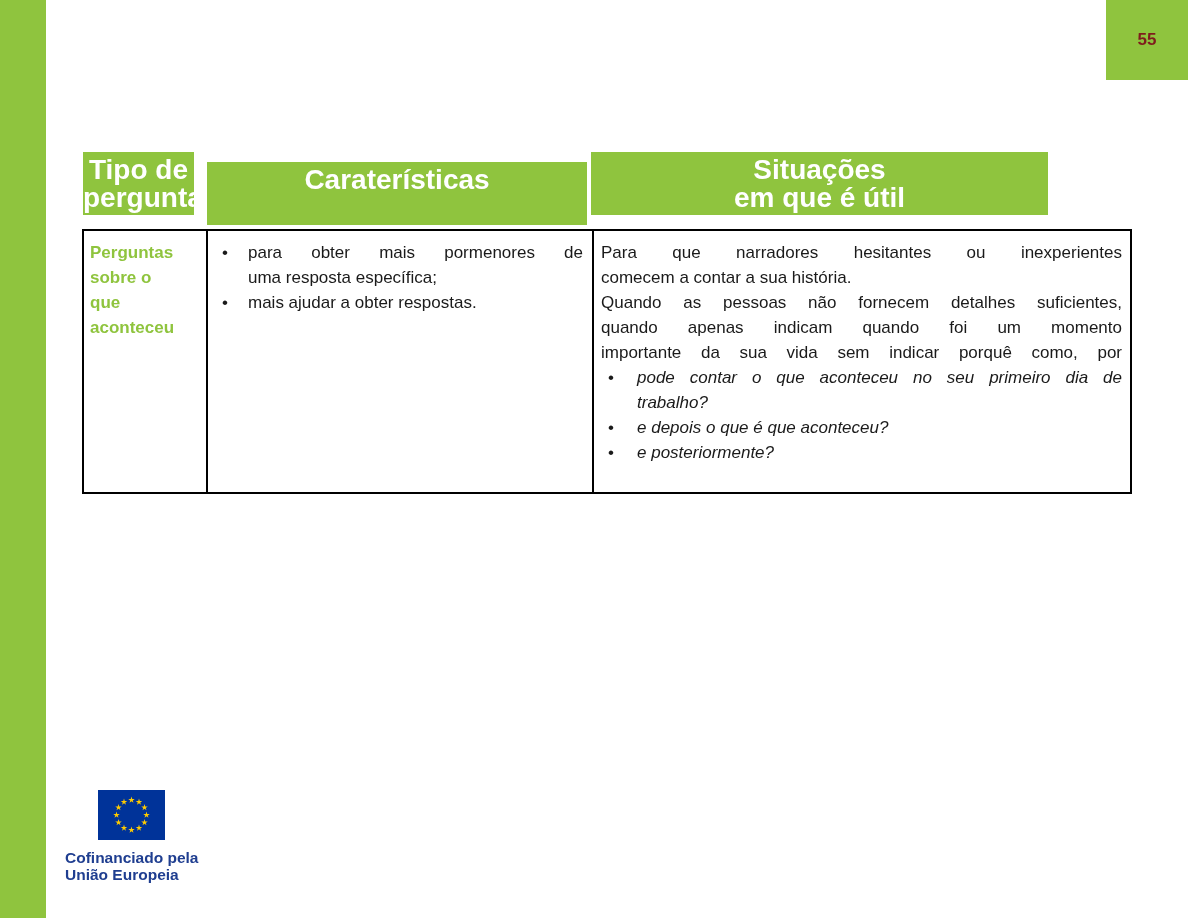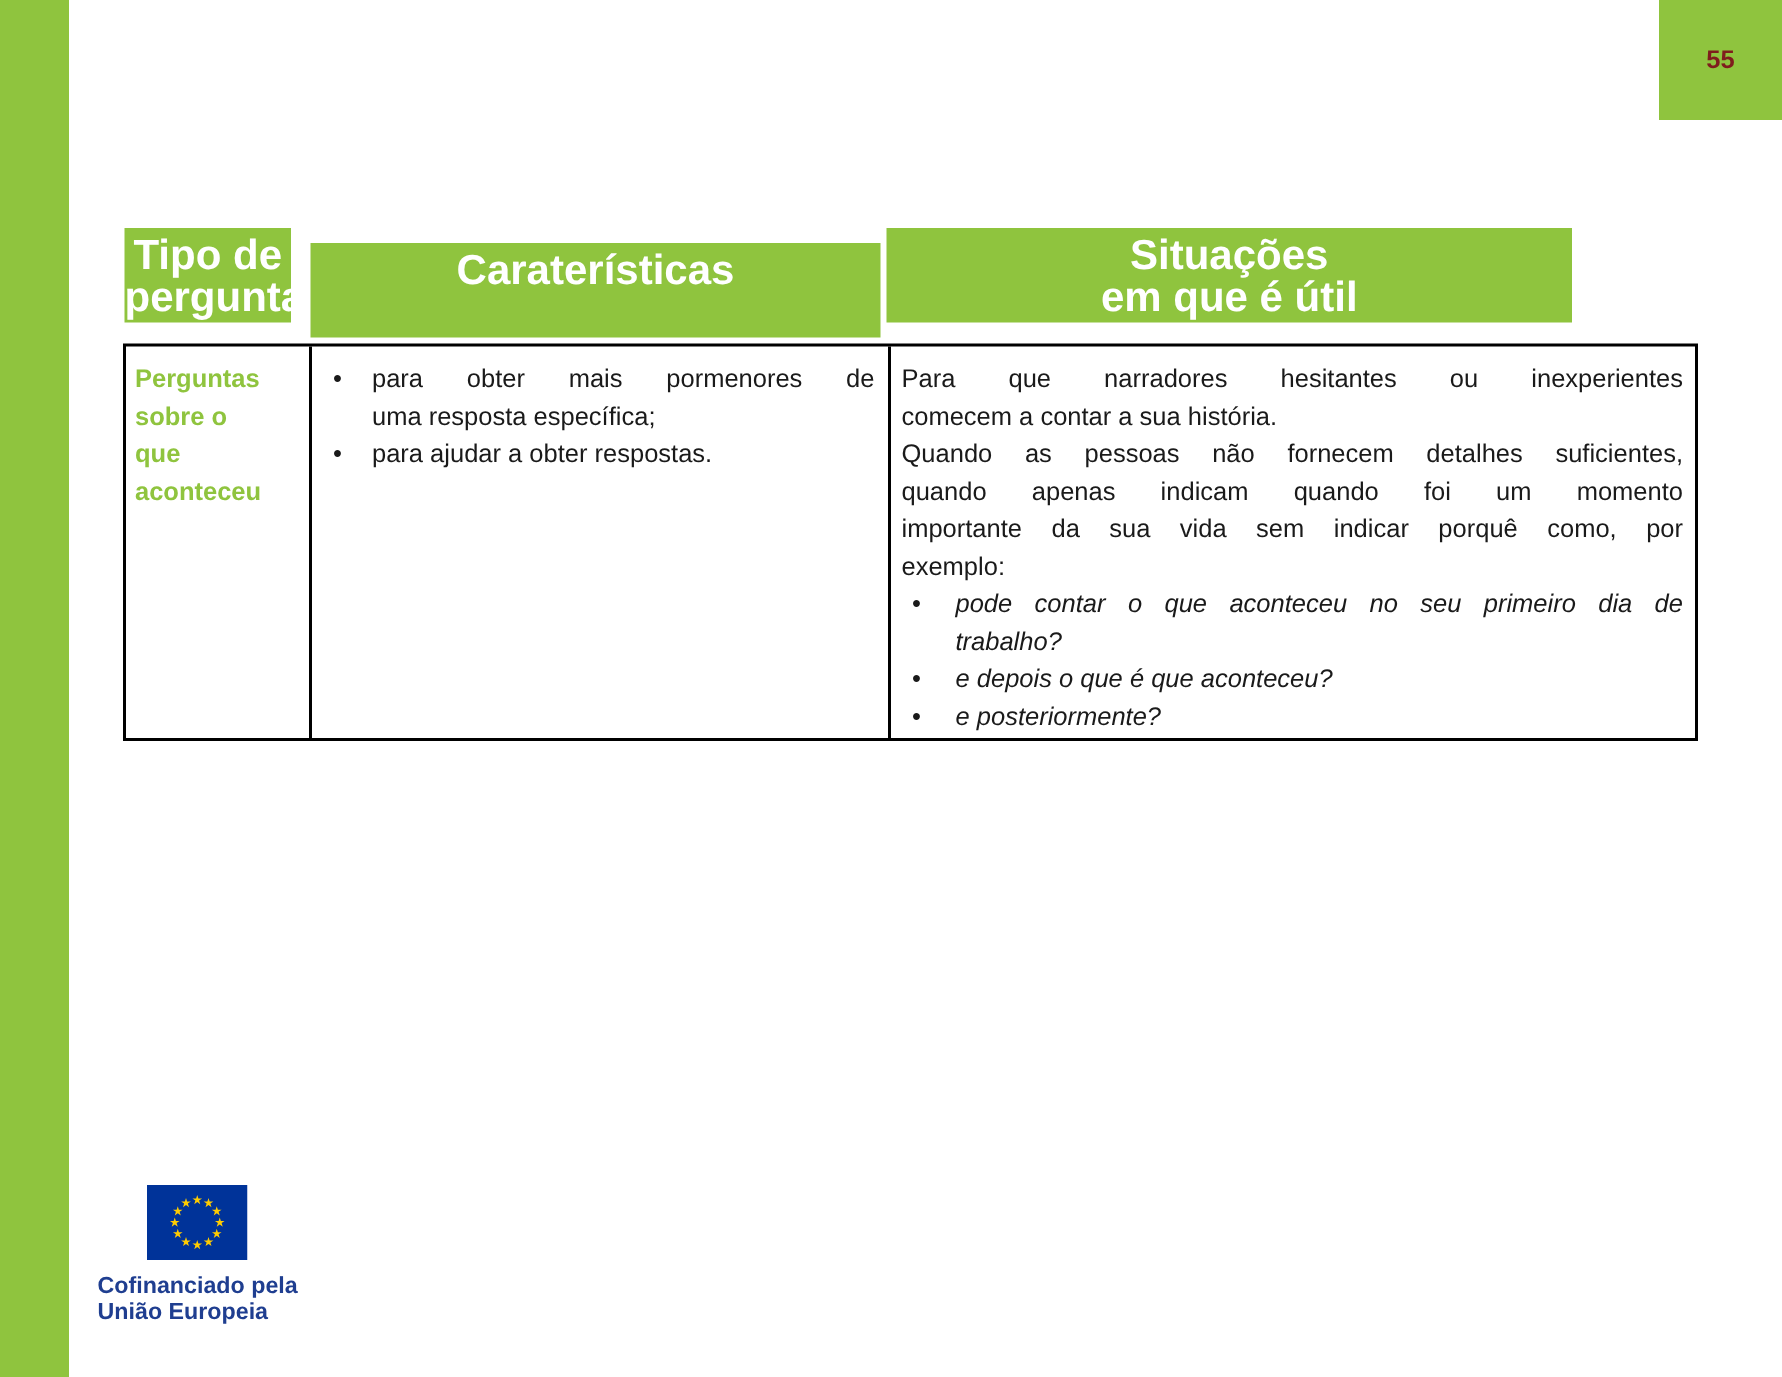--- a/index.html
+++ b/index.html
@@ -78,35 +78,34 @@
     <div class="bullet-row">
       <span class="bullet-col">•</span>
       <span class="bullet-text">
         <span class="line fill" style="display:block;">para obter mais pormenores de</span>
         <span class="line" style="display:block;">uma resposta específica;</span>
       </span>
     </div>
     <div class="bullet-row">
       <span class="bullet-col">•</span>
       <span class="bullet-text">
-        <span class="line" style="display:block;">para ajudar a obter respostas.</span>
+        <span class="line" style="display:block;">mais ajudar a obter respostas.</span>
       </span>
     </div>
   </div>
 
   <div class="td3">
     <div>
       <div class="line fill">Para que narradores hesitantes ou inexperientes</div>
       <div class="line">comecem a contar a sua história.</div>
     </div>
     <div>
       <div class="line fill">Quando as pessoas não fornecem detalhes suficientes,</div>
       <div class="line fill">quando apenas indicam quando foi um momento</div>
       <div class="line fill">importante da sua vida sem indicar porquê como, por</div>
-      <div class="line">exemplo:</div>
     </div>
     <div class="examples">
       <div class="bullet-row">
         <span class="bullet-col">•</span>
         <span class="bullet-text">
           <span class="line fill" style="display:block;">pode contar o que aconteceu no seu primeiro dia de</span>
           <span class="line" style="display:block;">trabalho?</span>
         </span>
       </div>
       <div class="bullet-row">

